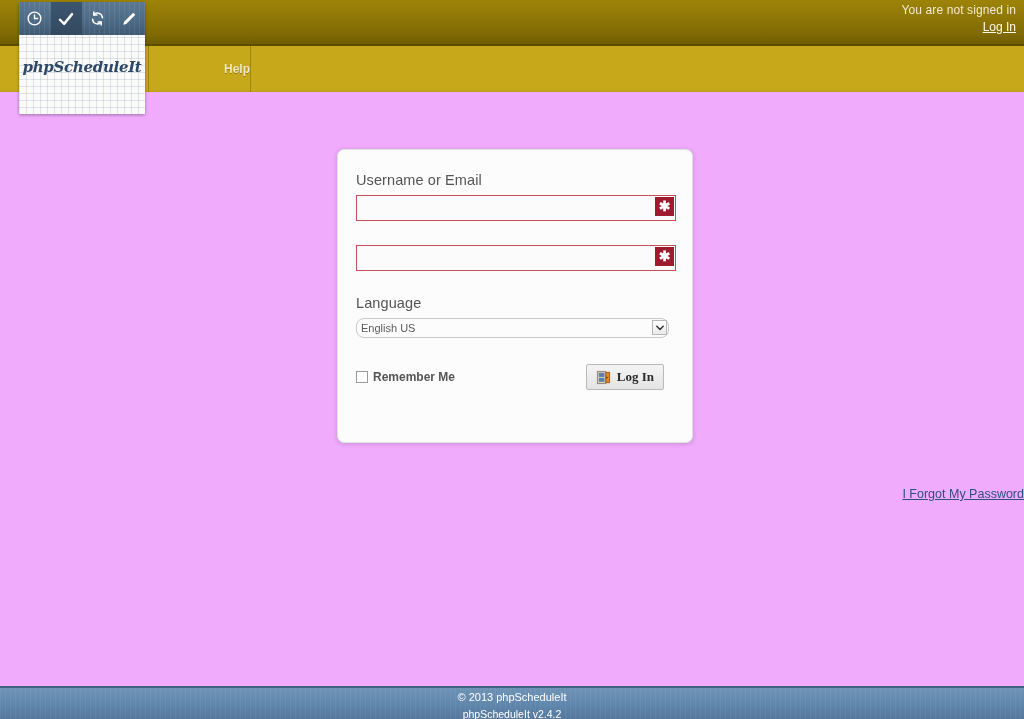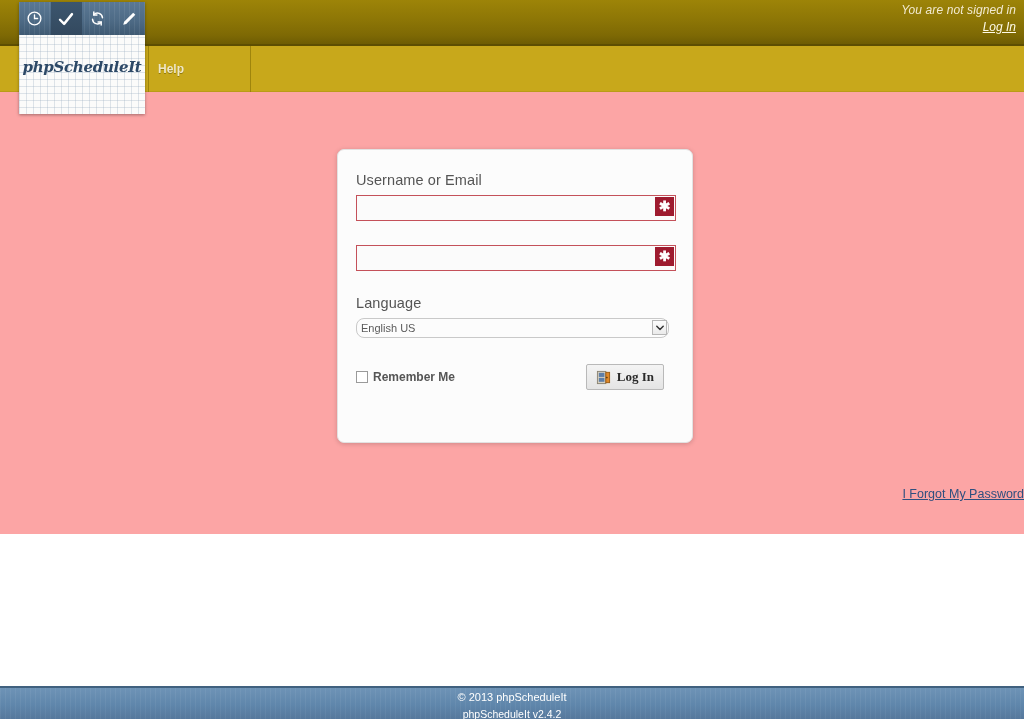--- a/index.html
+++ b/index.html
@@ -24,21 +24,20 @@
     background: linear-gradient(to bottom, #9d8408 0%, #8d7606 45%, #7e6904 80%, #6e5c03 100%);
     border-bottom: 2px solid #5d4e02;
     box-sizing: border-box;
   }
   .signin-block {
     position: absolute;
     top: 2px;
     right: 8px;
     text-align: right;
     line-height: 16px;
-    font-style: italic;
   }
   .signin-text {
     display: block;
     color: #f2ead0;
     font-size: 12px;
     letter-spacing: .1px;
   }
   .login-link {
     display: inline-block;
     color: #fffbe8;
@@ -68,28 +67,27 @@
   .nav-divider.d2 { left: 250px; }
 
   .nav-item {
     position: absolute;
     top: 0;
     left: 148px;
     width: 102px;
     height: 46px;
     display: flex;
     align-items: center;
-    justify-content: flex-start;
+    justify-content: flex-end;
     color: #efe7c6;
     font-size: 12px;
     font-weight: bold;
     text-shadow: 0 1px 0 rgba(110,92,3,.6);
     cursor: pointer;
     box-sizing: border-box;
-    padding-left: 10px;
   }
 
   
   .logo-tile {
     position: absolute;
     top: 2px;
     left: 19px;
     width: 126px;
     height: 112px;
     background:
@@ -139,22 +137,22 @@
     letter-spacing: -.3px;
     padding-bottom: 16px;
     box-sizing: border-box;
   }
 
   
   .main {
     position: absolute;
     top: 92px; left: 0;
     width: 1024px;
-    height: 442px;
-    background: #fca5a5;
+    height: 594px;
+    background: #f0abfc;
   }
 
   .login-card {
     position: absolute;
     top: 57px;
     left: 337px;
     width: 356px;
     height: 294px;
     background: #fcfcfc;
     border: 1px solid #e2e2e2;

